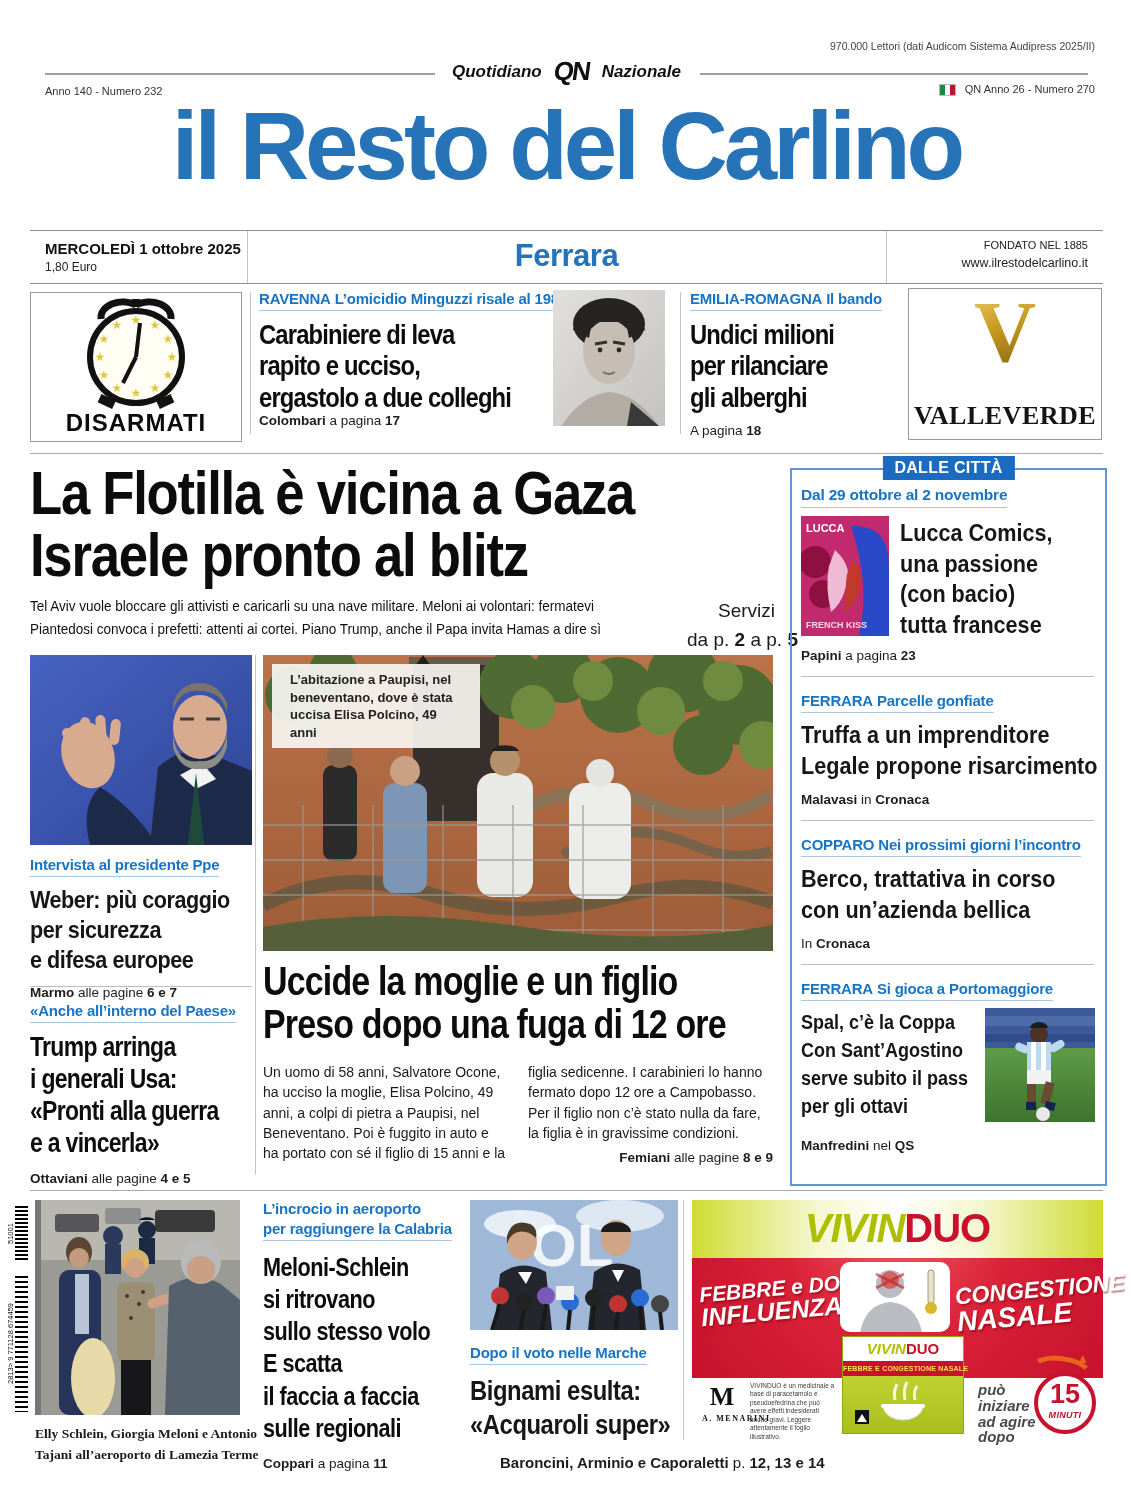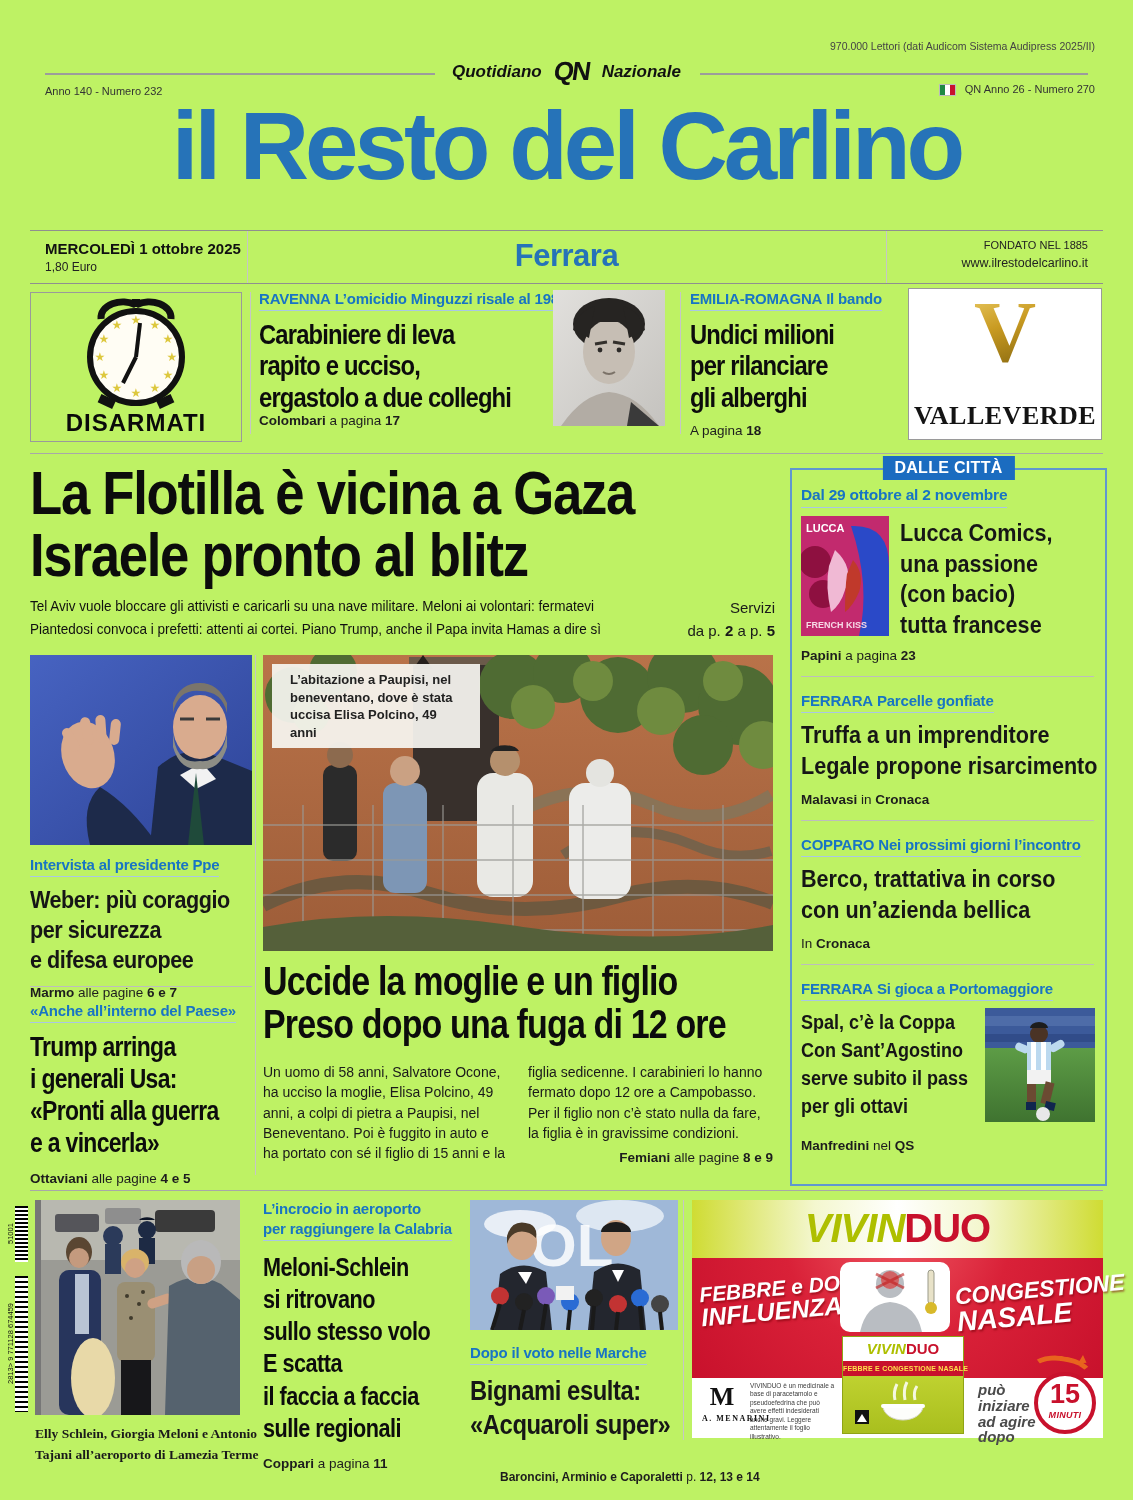--- a/index.html
+++ b/index.html
@@ -1,16 +1,16 @@
 <!DOCTYPE html>
 <html><head>
 <meta charset="utf-8">
 <style>
   html,body{margin:0;padding:0;background:#e9e9e9;}
-  #page{position:relative;width:1133px;height:1500px;background:#bef264;margin:0 auto;
+  #page{position:relative;width:1133px;height:1500px;background:#ffffff;margin:0 auto;
         font-family:"Liberation Sans","DejaVu Sans",sans-serif;color:#111;overflow:hidden;}
   .abs{position:absolute;}
   .nw{white-space:nowrap;}
   
   .k{font-size:15px;font-weight:600;color:#1874c4;letter-spacing:-0.2px;
      padding-bottom:3px;border-bottom:1px solid #a9c7e4;display:inline-block;}
   .k b{font-weight:800;}
   
   .hl{font-weight:900;color:#0c0c0c;}
   .hm{font-weight:600;color:#161616;}
@@ -161,21 +161,21 @@
   <div class="abs" style="left:30px;top:462px;width:745px;">
     <div class="hl condensed nw" style="font-size:62px;line-height:1.0;letter-spacing:-1.5px;">
       <div>La Flotilla è vicina a Gaza</div>
       <div>Israele pronto al blitz</div>
     </div>
   </div>
   <div class="abs cond9" style="left:30px;top:594px;width:760px;font-size:15px;line-height:1.55;color:#101010;">
     <div class="nw">Tel Aviv vuole bloccare gli attivisti e caricarli su una nave militare. Meloni ai volontari: fermatevi</div>
     <div class="nw">Piantedosi convoca i prefetti: attenti ai cortei. Piano Trump, anche il Papa invita Hamas a dire sì</div>
   </div>
-  <div class="abs" style="left:687px;top:597px;width:88px;text-align:right;font-size:15px;color:#1a1a1a;line-height:1.5;">
+  <div class="abs" style="left:687px;top:597px;width:88px;text-align:right;font-size:19px;color:#1a1a1a;line-height:1.5;">
     <div>Servizi</div>
     <div class="nw"><span>da p. </span><b>2</b><span> a p. </span><b>5</b></div>
   </div>
 
   <div class="photo abs" style="left:30px;top:655px;">
     <svg width="222" height="190" viewBox="0 0 222 190">
       <rect width="222" height="190" fill="#3a57b5"></rect>
       <rect width="222" height="190" fill="url(#wb)"></rect>
       <defs>
           <linearGradient id="wb" x1="0" y1="0" x2="1" y2="1">
@@ -497,21 +497,21 @@
       </g>
       <rect x="86" y="86" width="18" height="14" fill="#f2f2f2"></rect>
     </svg>
   </div>
   <div class="abs" style="left:470px;top:1344px;width:208px;">
     <div class="k nw">Dopo il voto nelle Marche</div>
     <div class="hm condensed nw" style="margin-top:9px;font-size:28px;line-height:1.22;letter-spacing:-0.5px;font-weight:600;">
       <div>Bignami esulta:</div>
       <div>«Acquaroli super»</div>
     </div>
-    <div class="byl nw" style="margin-top:28px;font-size:12px;padding-left:30px;">
+    <div class="byl nw" style="margin-top:12px;font-size:15px;padding-left:30px;">
       <b>Baroncini, Arminio e Caporaletti</b><span> p. </span><b>12, 13 e 14</b>
     </div>
   </div>
 
   <div class="abs vdiv" style="left:683px;top:1200px;height:240px;"></div>
 
   <div class="abs" style="left:692px;top:1200px;width:411px;height:238px;background:#fff;">
     <div class="abs" style="left:0;top:0;width:411px;height:178px;background:radial-gradient(circle at 50% 18%, #ef5560 0%, #d92138 45%, #c8112c 100%);"></div>
     <div class="abs" style="left:0;top:0;width:411px;height:58px;background:linear-gradient(90deg,#cfdc33 0%,#f4f7cf 30%,#ffffff 50%,#f4f7cf 70%,#cfdc33 100%);"></div>
     <div class="abs nw" style="left:0;top:6px;width:411px;text-align:center;font-size:40px;font-weight:900;letter-spacing:-1px;">

